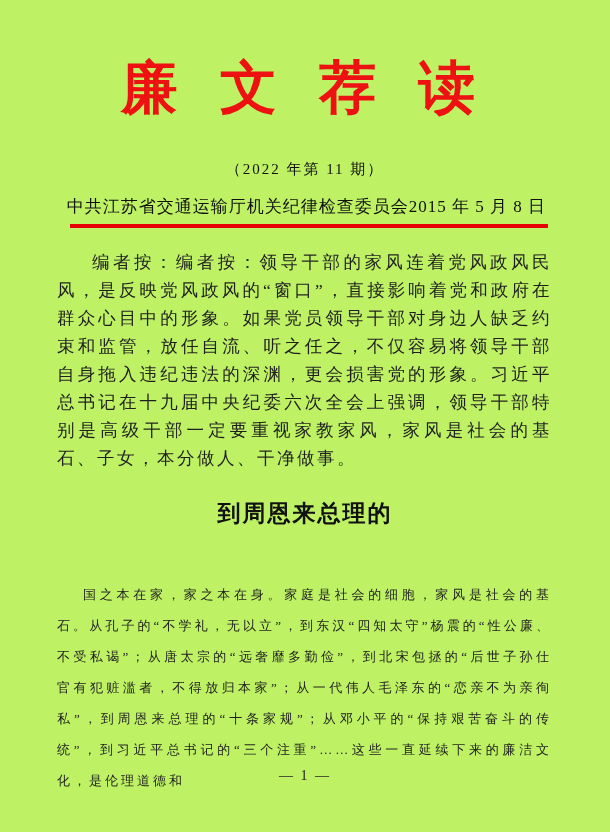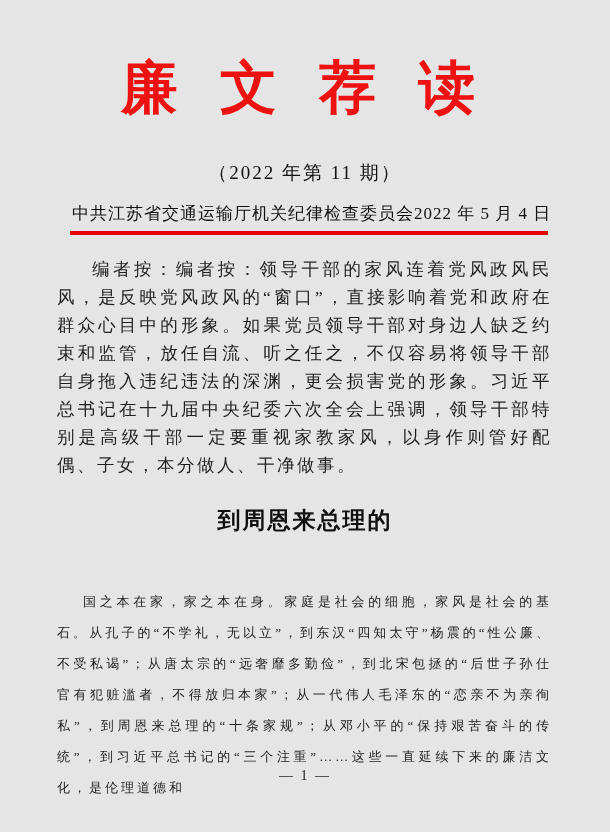--- a/index.html
+++ b/index.html
@@ -4,45 +4,45 @@
 <style>
   html, body {
     margin: 0;
     padding: 0;
     background: #ffffff;
   }
   .page {
     position: relative;
     width: 610px;
     height: 832px;
-    background: #e5e5e5;
+    background: #bef264;
     overflow: hidden;
     font-family: "Liberation Serif", "DejaVu Serif", serif;
     color: #1a1a1a;
   }
   .masthead-title {
     margin-top: 50px;
     text-align: center;
     color: #ee1111;
     font-size: 57px;
     font-weight: bold;
     letter-spacing: 14px;
     line-height: 76px;
     white-space: nowrap;
   }
   .issue-line {
     margin-top: 34px;
     text-align: center;
-    font-size: 19px;
+    font-size: 15px;
     letter-spacing: 2px;
     color: #111111;
   }
   .masthead-row {
     display: flex;
-    justify-content: flex-start;
+    justify-content: flex-end;
     align-items: baseline;
     margin: 16px 64px 0 72px;
     font-size: 17px;
     letter-spacing: 1px;
     color: #111111;
     white-space: nowrap;
   }
   .masthead-rule {
     margin: 6px 62px 0 70px;
     height: 4px;
@@ -90,26 +90,26 @@
 <body>
 
 <div class="page">
 
   <div class="masthead-title">廉 文 荐 读</div>
 
   <div class="issue-line">（2022 年第 11 期）</div>
 
   <div class="masthead-row">
     <span class="issuer">中共江苏省交通运输厅机关纪律检查委员会</span>
-    <span class="issue-date">2022 年 5 月 4 日</span>
+    <span class="issue-date">2015 年 5 月 8 日</span>
   </div>
 
   <div class="masthead-rule"></div>
 
-  <p class="editor-note">编者按：编者按：领导干部的家风连着党风政风民风，是反映党风政风的“窗口”，直接影响着党和政府在群众心目中的形象。如果党员领导干部对身边人缺乏约束和监管，放任自流、听之任之，不仅容易将领导干部自身拖入违纪违法的深渊，更会损害党的形象。习近平总书记在十九届中央纪委六次全会上强调，领导干部特别是高级干部一定要重视家教家风，以身作则管好配偶、子女，本分做人、干净做事。</p>
+  <p class="editor-note">编者按：编者按：领导干部的家风连着党风政风民风，是反映党风政风的“窗口”，直接影响着党和政府在群众心目中的形象。如果党员领导干部对身边人缺乏约束和监管，放任自流、听之任之，不仅容易将领导干部自身拖入违纪违法的深渊，更会损害党的形象。习近平总书记在十九届中央纪委六次全会上强调，领导干部特别是高级干部一定要重视家教家风，家风是社会的基石、子女，本分做人、干净做事。</p>
 
   <div class="article-title">到周恩来总理的</div>
 
   <p class="article-body">国之本在家，家之本在身。家庭是社会的细胞，家风是社会的基石。从孔子的“不学礼，无以立”，到东汉“四知太守”杨震的“性公廉、不受私谒”；从唐太宗的“远奢靡多勤俭”，到北宋包拯的“后世子孙仕官有犯赃滥者，不得放归本家”；从一代伟人毛泽东的“恋亲不为亲徇私”，到周恩来总理的“十条家规”；从邓小平的“保持艰苦奋斗的传统”，到习近平总书记的“三个注重”……这些一直延续下来的廉洁文化，是伦理道德和</p>
 
   <div class="page-footer">— 1 —</div>
 
 </div>
 
 </body></html>

